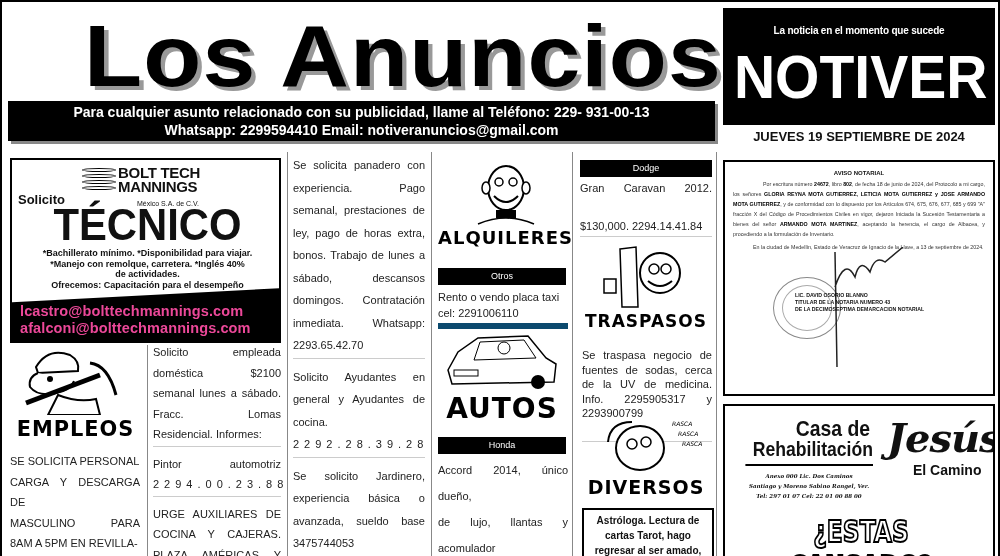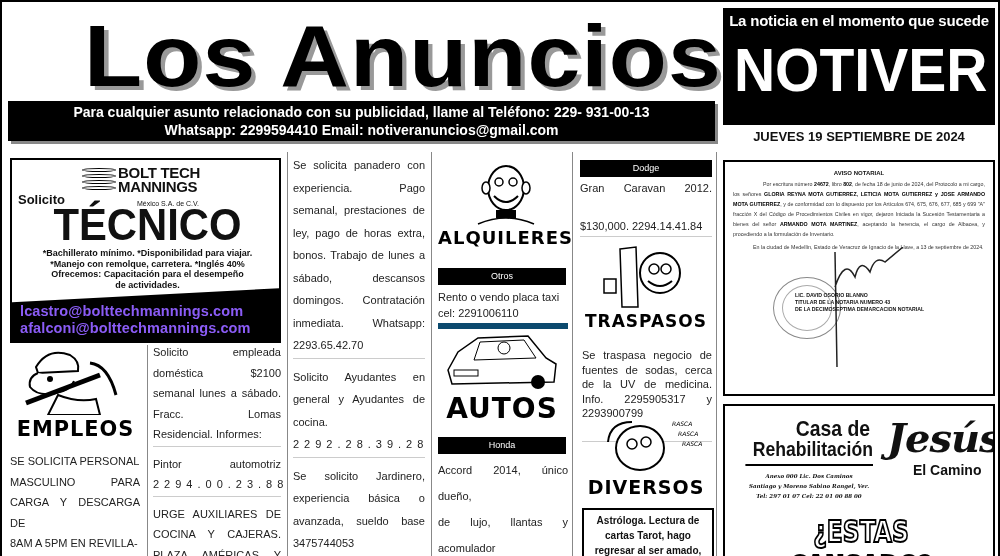--- a/index.html
+++ b/index.html
@@ -5,40 +5,40 @@
   * { box-sizing: border-box; margin: 0; padding: 0; }
   html, body { width: 1000px; height: 556px; overflow: hidden; background: #fff; }
   body { position: relative; font-family: "Liberation Sans", sans-serif; color: #111; }
   .frame { position: absolute; left: 0; top: 0; width: 1000px; height: 556px; border: 2px solid #000; border-bottom: none; }
 
   
   .masthead-title { position: absolute; left: 52px; top: 10px; width: 650px; height: 92px; font-family: "Liberation Sans", sans-serif; font-weight: 900; font-size: 88px; letter-spacing: 1px; line-height: 92px; text-align: center; color: #000; text-shadow: 4px 4px 0 #999; transform: scaleX(1.08); transform-origin: left center; }
   .masthead-bar { position: absolute; left: 8px; top: 101px; width: 707px; height: 40px; background: #000; color: #fff; text-align: center; font-size: 14px; font-weight: bold; line-height: 18px; padding-top: 2px; box-shadow: 3px 3px 0 #888; }
 
   .notiver-box { position: absolute; left: 723px; top: 8px; width: 272px; height: 117px; background: #000; color: #fff; text-align: center; }
-  .notiver-slogan { font-size: 15px; font-weight: bold; margin-top: 4px; letter-spacing: -0.2px; }
+  .notiver-slogan { font-size: 10px; font-weight: bold; margin-top: 17px; letter-spacing: -0.2px; }
   .notiver-name { font-size: 62px; font-weight: 900; line-height: 70px; letter-spacing: 0px; margin-top: 6px; transform: scaleX(0.92); }
   .notiver-date { position: absolute; left: 723px; top: 129px; width: 272px; text-align: center; font-size: 13px; font-weight: bold; }
 
   
   .col-divider { position: absolute; width: 1px; background: #888; top: 152px; height: 404px; }
 
   
   .bolt-ad { position: absolute; left: 10px; top: 158px; width: 271px; height: 185px; border: 2px solid #000; background: #fff; overflow: hidden; }
   .bolt-logo { position: absolute; left: 70px; top: 6px; width: 140px; height: 34px; }
   .bolt-logo .coil { position: absolute; left: 0; top: 2px; width: 34px; height: 28px; }
   .bolt-logo .coil span { display: block; height: 4px; margin-bottom: 2px; border: 1.5px solid #000; border-radius: 50%; }
   .bolt-name { position: absolute; left: 36px; top: 0; font-weight: 900; font-size: 15px; line-height: 14px; letter-spacing: -0.3px; }
   .bolt-sub { position: absolute; left: 125px; top: 40px; font-size: 7px; }
   .bolt-solicito { position: absolute; left: 6px; top: 32px; font-size: 13px; font-weight: bold; }
   .bolt-tecnico { position: absolute; left: 0; top: 42px; width: 271px; text-align: center; font-size: 44px; font-weight: 900; line-height: 46px; transform: scaleX(0.95); }
   .bolt-req { position: absolute; left: 0; top: 88px; width: 271px; text-align: center; font-size: 9px; font-weight: bold; line-height: 10.5px; }
   .bolt-black { position: absolute; left: 0; top: 128px; width: 271px; height: 57px; background: #000; color: #fff; clip-path: polygon(0 25%, 100% 0, 100% 100%, 0 100%); }
   .bolt-enviar { position: absolute; left: 6px; top: 128px; color: #fff; font-size: 10px; font-weight: bold; z-index: 2; }
-  .bolt-email { position: absolute; left: 8px; color: #8b5cf6; font-size: 14.5px; font-weight: bold; letter-spacing: 0.1px; z-index: 2; }
+  .bolt-email { position: absolute; left: 8px; color: #ec4899; font-size: 14.5px; font-weight: bold; letter-spacing: 0.1px; z-index: 2; }
 
   
   .cartoon { position: absolute; }
   .cartoon svg { display: block; }
   .cartoon-title { font-family: "DejaVu Sans", sans-serif; font-weight: 900; text-align: center; letter-spacing: 1px; color: #000; }
 
   
   .ad-text { position: absolute; font-size: 11px; line-height: 22.5px; text-align: justify; color: #222; }
   .ad-block { border-bottom: 1px solid #ccc; margin-bottom: 7px; padding-bottom: 1px; }
   .spaced { letter-spacing: 5px; }
@@ -101,22 +101,22 @@
       <div>BOLT TECH</div>
       <div>MANNINGS</div>
     </div>
   </div>
   <div class="bolt-sub">México S.A. de C.V.</div>
   <div class="bolt-solicito">Solicito</div>
   <div class="bolt-tecnico">TÉCNICO</div>
   <div class="bolt-req">
     <div>*Bachillerato mínimo.  *Disponibilidad para viajar.</div>
     <div>*Manejo con remolque, carretera.  *Inglés 40%</div>
+    <div>de actividades.</div>
     <div>Ofrecemos: Capacitación para el desempeño</div>
-    <div>de actividades.</div>
   </div>
   <div class="bolt-black"></div>
   <div class="bolt-enviar">Enviar CV</div>
   <div class="bolt-email" style="top:143px;">lcastro@bolttechmannings.com</div>
   <div class="bolt-email" style="top:160px;">afalconi@bolttechmannings.com</div>
 </div>
 
 <div class="cartoon" style="left:8px; top:345px; width:135px; height:100px;">
   <svg width="135" height="70" viewBox="0 0 135 70">
     <path d="M28 22 Q40 2 62 10 Q72 16 70 26 L30 28 Z" fill="#fff" stroke="#000" stroke-width="2"></path>
@@ -124,25 +124,25 @@
     <circle cx="42" cy="34" r="3" fill="#000"></circle>
     <path d="M18 58 L92 30" stroke="#000" stroke-width="5"></path>
     <path d="M82 18 Q100 20 108 50" stroke="#000" stroke-width="3" fill="none"></path>
     <path d="M50 50 Q70 58 88 54 L92 70 L40 70 Z" fill="#fff" stroke="#000" stroke-width="2"></path>
   </svg>
   <div class="cartoon-title" style="font-size:22px; line-height:28px; transform:scaleX(0.95);">EMPLEOS</div>
 </div>
 
 <div class="ad-text" style="left:10px; top:451px; width:130px; font-size:11px; line-height:20.5px;">
   <div>SE SOLICITA PERSONAL</div>
+  <div>CARGA Y DESCARGA DE</div>
   <div style="display:flex; justify-content:space-between;">
       <span>MASCULINO</span>
       <span>PARA</span>
     </div>
-  <div>CARGA Y DESCARGA DE</div>
   <div>8AM A 5PM EN REVILLA-</div>
   <div>JIGEDO #3219 ESQUINA</div>
 
 </div>
 
 <div class="ad-text" style="left:153px; top:342px; width:128px; line-height:20.5px;">
   <div class="ad-block">
     <div>Solicito empleada doméstica $2100 semanal lunes a sábado. Fracc. Lomas Residencial.        Informes:</div>
   </div>
   <div class="ad-block">

